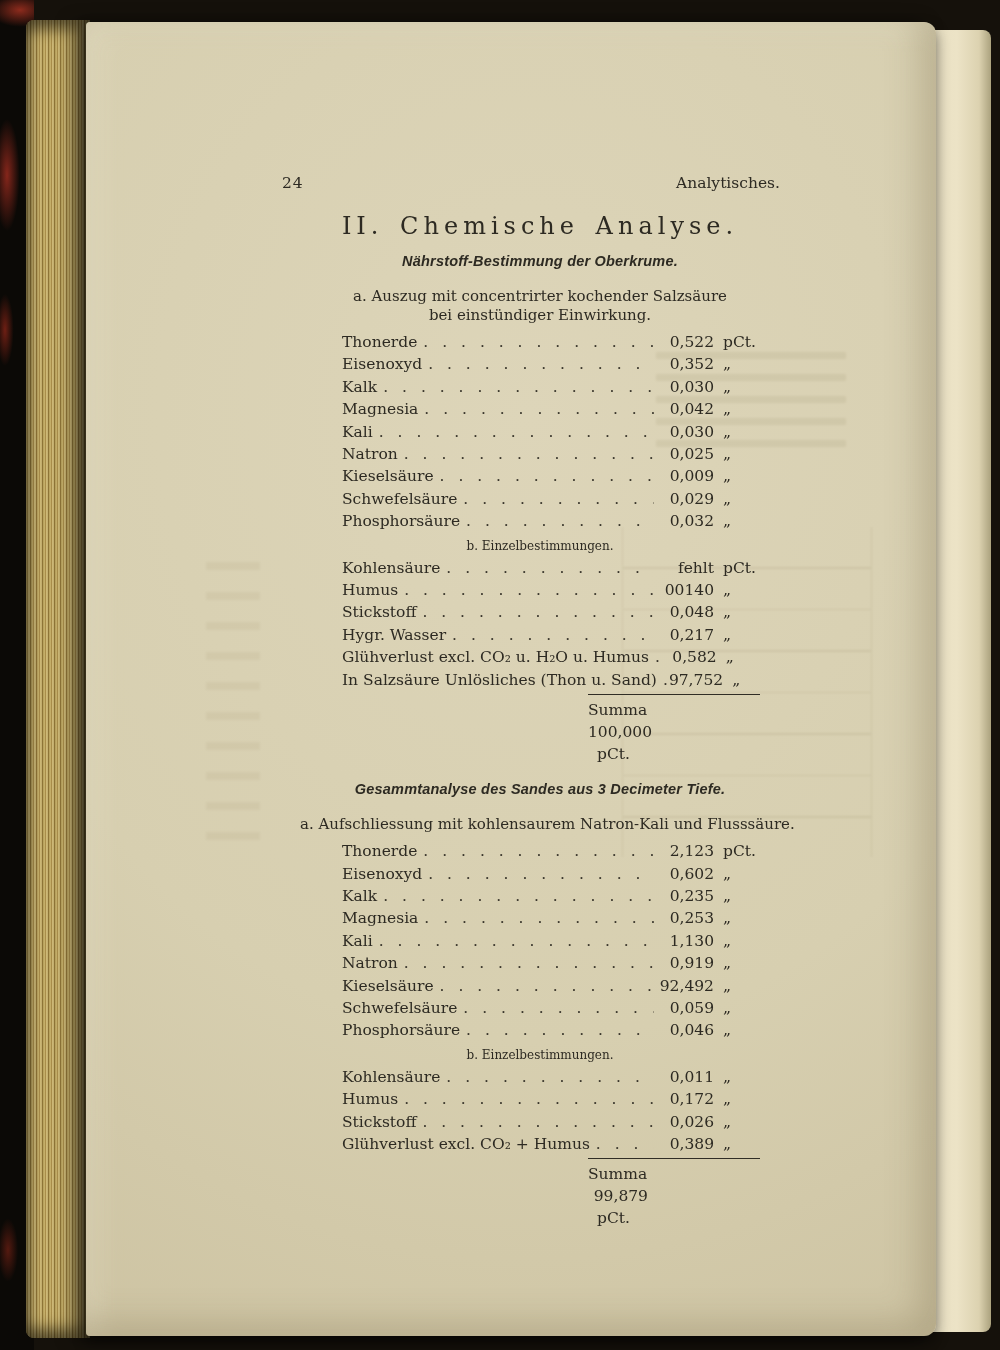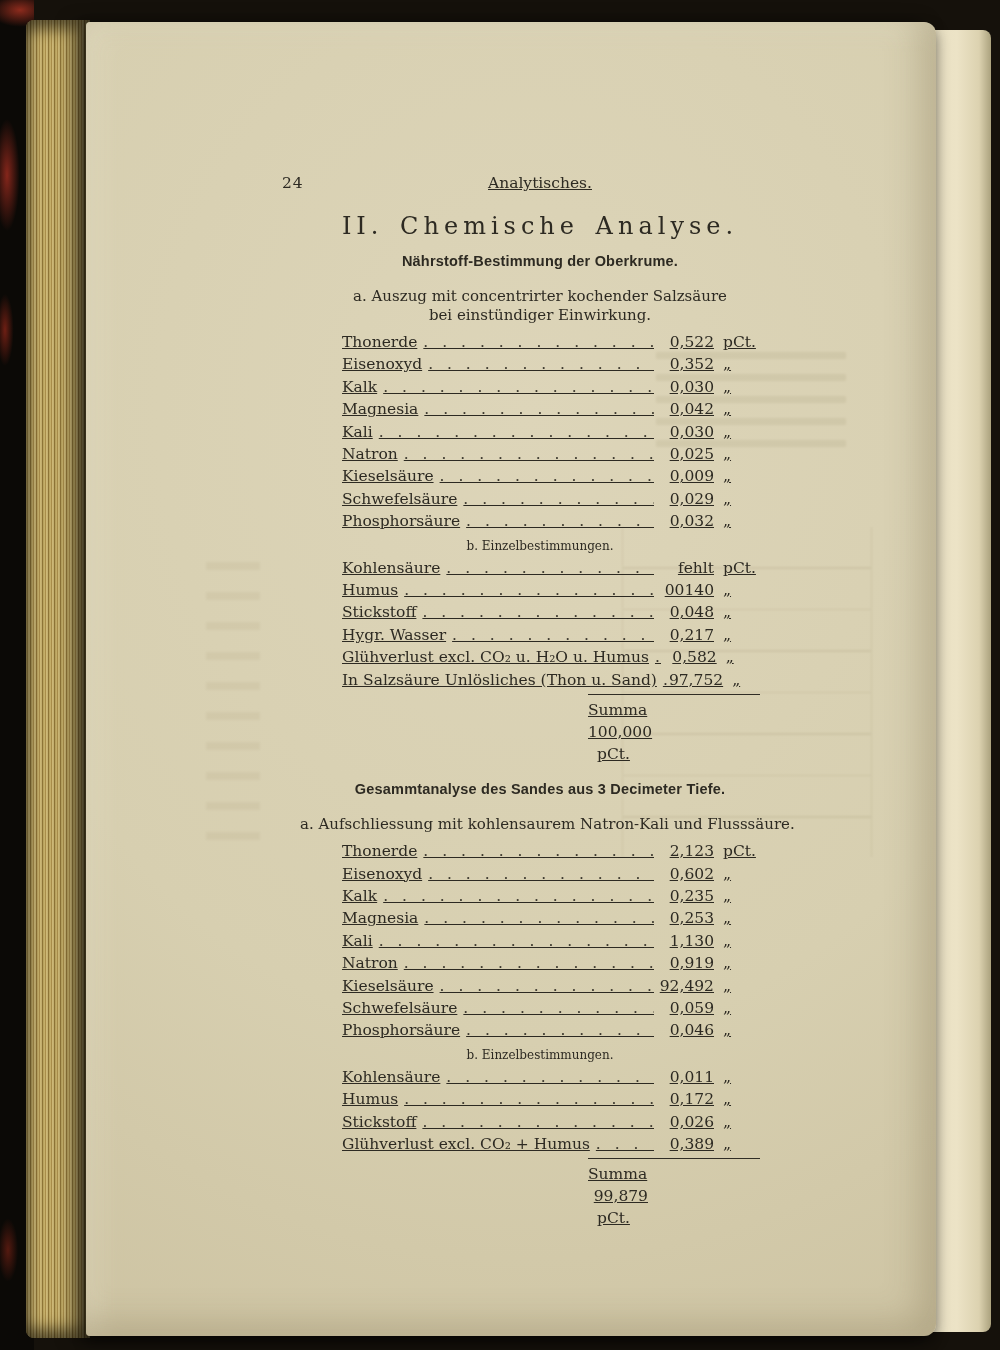--- a/index.html
+++ b/index.html
@@ -63,35 +63,35 @@
   .ghost-c {
     left:120px; top:540px; width:54px; height:290px; opacity:.06;
     background:repeating-linear-gradient(180deg, #6b5c30 0 8px, transparent 8px 30px);
   }
 
   
   .content {
     position:absolute; left:194px; top:150px; width:480px;
     color:#2d2a22; font-size:15.5px;
   }
-  .header-row { position:relative; text-align:center; line-height:22px; transform:translateX(20px);text-decoration:underline; }
+  .header-row { position:relative; text-align:right; line-height:22px; transform:translateX(20px); }
   .page-num { position:absolute; left:-18px; top:0; letter-spacing:1px; }
   .main-title {
     margin-top:18px; text-align:center; font-size:24px;
     letter-spacing:5px; word-spacing:4px; transform:translateX(20px);
     white-space:nowrap;
   }
   .bold-heading {
     margin-top:13px; text-align:center; transform:translateX(20px);
     font-family:"Liberation Sans","DejaVu Sans",sans-serif;
-    font-weight:bold; font-size:14.5px; letter-spacing:.2px; white-space:nowrap;
+    font-weight:bold; font-size:14.5px; letter-spacing:.2px; white-space:nowrap;font-style:italic;
   }
   .note { text-align:center; margin-top:18px; font-size:15px; transform:translateX(20px); white-space:nowrap; }
   .note.tight { margin-top:1px; }
-  .tbl { margin-top:7px;text-decoration:underline; }
+  .tbl { margin-top:7px; }
   .row { display:flex; align-items:baseline; line-height:22.4px; padding-left:62px; }
   .lbl { white-space:nowrap; }
   .dots {
     flex:1; overflow:hidden; white-space:nowrap;
     letter-spacing:4.5px; padding:0 6px; color:#3a362c;
   }
   .val { width:60px; text-align:right; white-space:nowrap; }
   .unit { width:46px; padding-left:9px; white-space:nowrap; }
   .part-b-heading { text-align:center; margin-top:6px; margin-bottom:4px; font-size:12px; transform:translateX(20px); }
   .summa-row {

